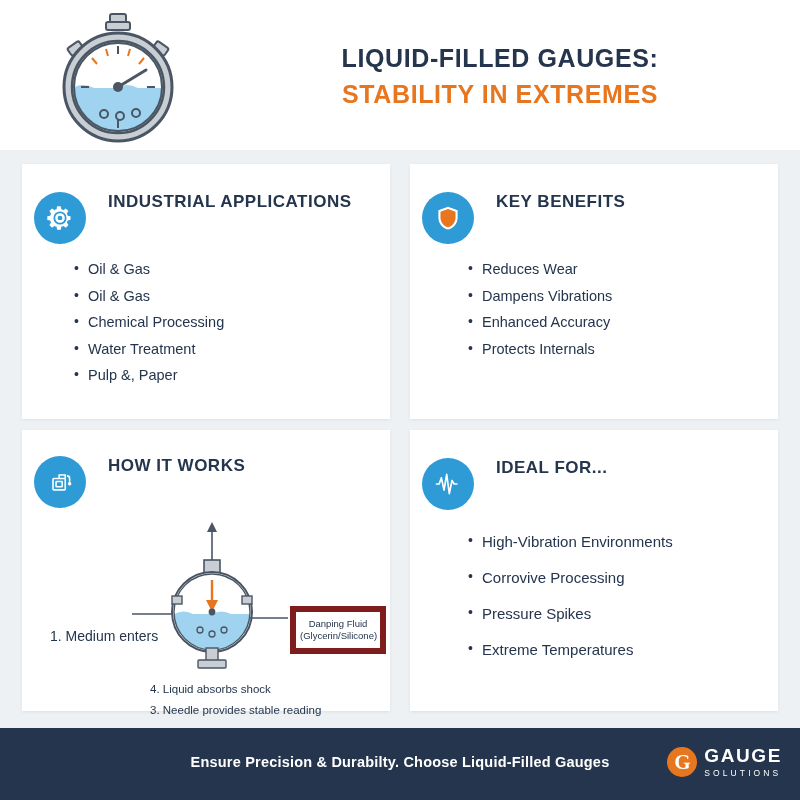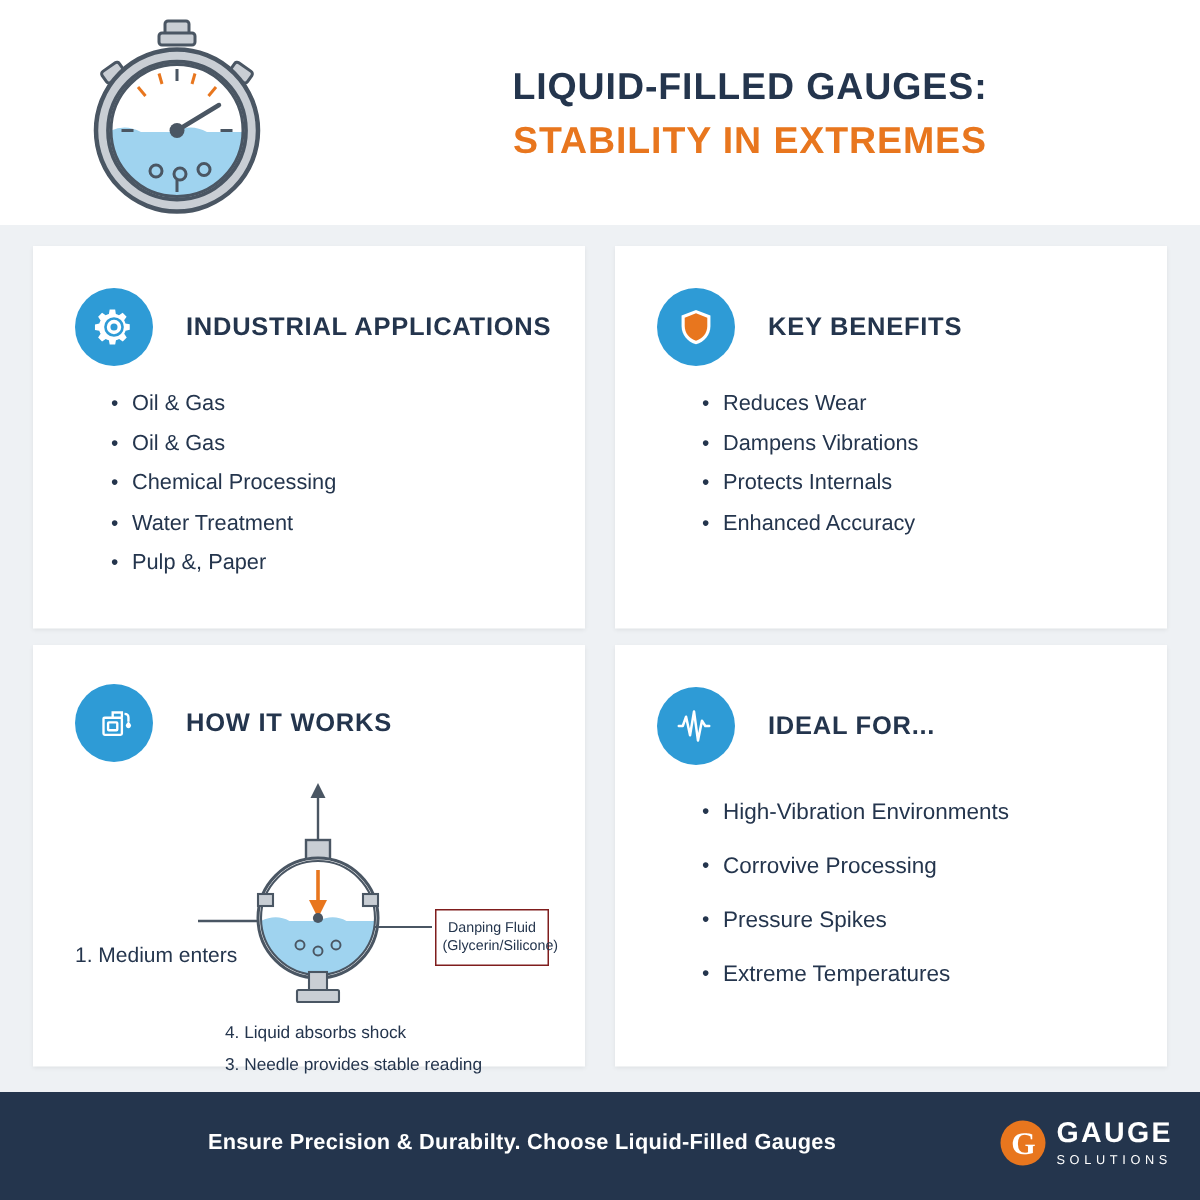--- a/index.html
+++ b/index.html
@@ -43,22 +43,22 @@
     position: absolute;
     background: #ffffff;
     box-shadow: 0 1px 3px rgba(0,0,0,0.07);
   }
   #card-apps     { left: 22px;  top: 164px; width: 368px; height: 255px; }
   #card-benefits { left: 410px; top: 164px; width: 368px; height: 255px; }
   #card-how      { left: 22px;  top: 430px; width: 368px; height: 281px; }
   #card-ideal    { left: 410px; top: 430px; width: 368px; height: 281px; }
 
   .card-head {
-    display: flex; align-items: center;
-    padding: 28px 0 0 28px;
+    display: flex; 
+    padding: 28px 0 0 12px;
   }
   .icon-circle {
     width: 52px; height: 52px; border-radius: 50%;
     background: #2e9bd6;
     display: flex; align-items: center; justify-content: center;
     flex: 0 0 52px;
   }
   .card-title {
     margin-left: 22px;
     font-size: 17px; font-weight: bold; letter-spacing: 0.5px;
@@ -89,35 +89,35 @@
 
   
   #card-how .card-head { padding-top: 26px; }
   .how-diagram { position: relative; width: 368px; height: 190px; }
   .step-label {
     position: absolute;
     font-size: 14px; color: #24354d; margin-top: 42px;
   }
   .fluid-box {
     position: absolute; left: 268px; top: 98px;
-    width: 76px; padding: 6px 4px;
-    border: 1px solid #7f1d1d; background: #fff;
+    width: 96px; padding: 6px 4px;
+    border: 6px solid #7f1d1d; background: #fff;
     text-align: center; font-size: 9.5px; color: #24354d;
     line-height: 1.25;
   }
   .step-bottom-1 { position: absolute; left: 128px; top: 175px; font-size: 11.5px; color: #24354d; }
   .step-bottom-2 { position: absolute; left: 128px; top: 196px; font-size: 11.5px; color: #24354d; }
 
   
   .footer {
     position: absolute; left: 0; top: 728px; width: 800px; height: 72px;
     background: #24354d;
   }
   .footer-text {
-    position: absolute; left: 0; top: 26px; width: 696px;
+    position: absolute; left: 0; top: 26px; width: 800px;
     text-align: center;
     color: #ffffff; font-size: 14.5px; font-weight: bold;
     letter-spacing: 0.2px;
   }
   .brand {
     position: absolute; right: 18px; top: 18px;
     display: flex; align-items: center;
   }
   .brand-mark {
     width: 30px; height: 30px; border-radius: 50%;
@@ -211,22 +211,22 @@
         <svg viewBox="0 0 32 32" width="28" height="28">
           <path d="M16 3l11 4.2v8.1c0 6.6-4.5 12.3-11 13.9C9.5 27.6 5 21.9 5 15.3V7.2L16 3z" fill="#ffffff"></path>
           <path d="M16 5.6l8.6 3.3v6.4c0 5.3-3.5 9.8-8.6 11.2-5.1-1.4-8.6-5.9-8.6-11.2V8.9L16 5.6z" fill="#e8761e"></path>
         </svg>
       </div>
       <div class="card-title">KEY BENEFITS</div>
     </div>
     <ul class="bullets">
       <li>Reduces Wear</li>
       <li>Dampens Vibrations</li>
+      <li>Enhanced Accuracy</li>
       <li>Protects Internals</li>
-      <li>Enhanced Accuracy</li>
     </ul>
   </div>
 
   <div class="card" id="card-how">
     <div class="card-head">
       <div class="icon-circle">
         <svg viewBox="0 0 32 32" width="28" height="28" fill="none" stroke="#ffffff" stroke-width="1.8">
           <rect x="8" y="12" width="14" height="13" rx="1"></rect>
           <rect x="11.5" y="15.5" width="7" height="6" rx="0.6"></rect>
           <path d="M15 12V8h7v4"></path>

